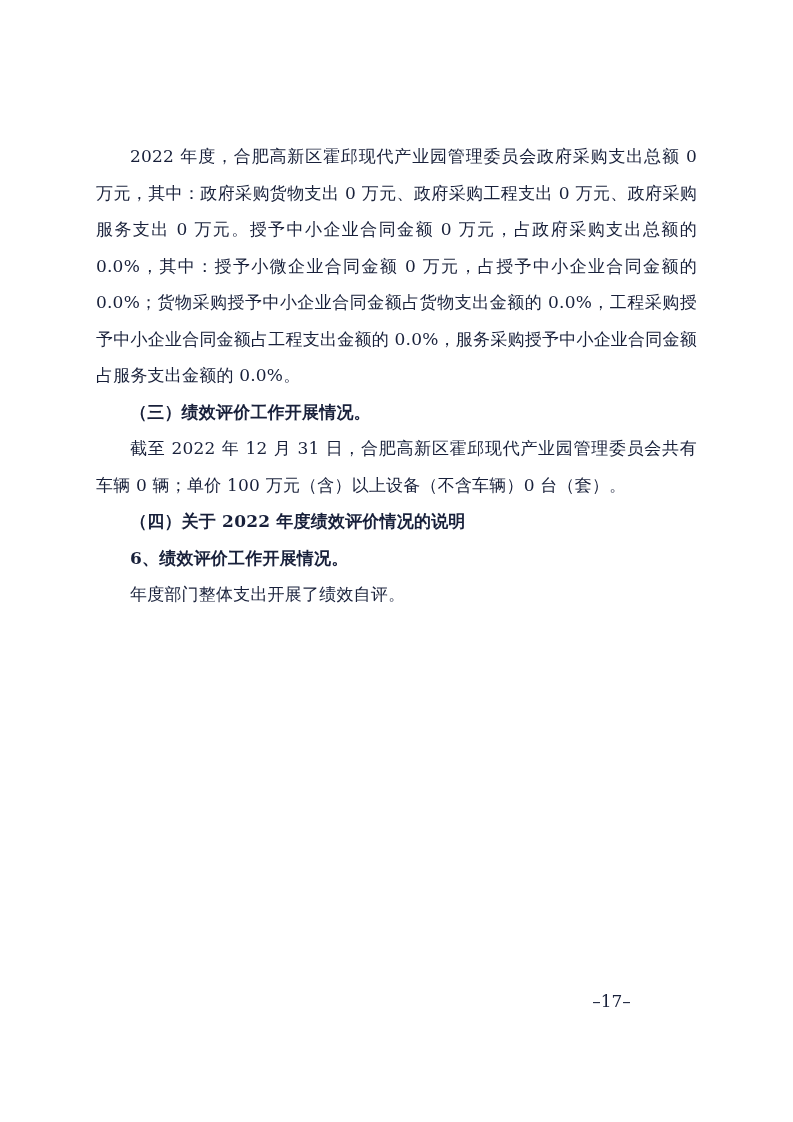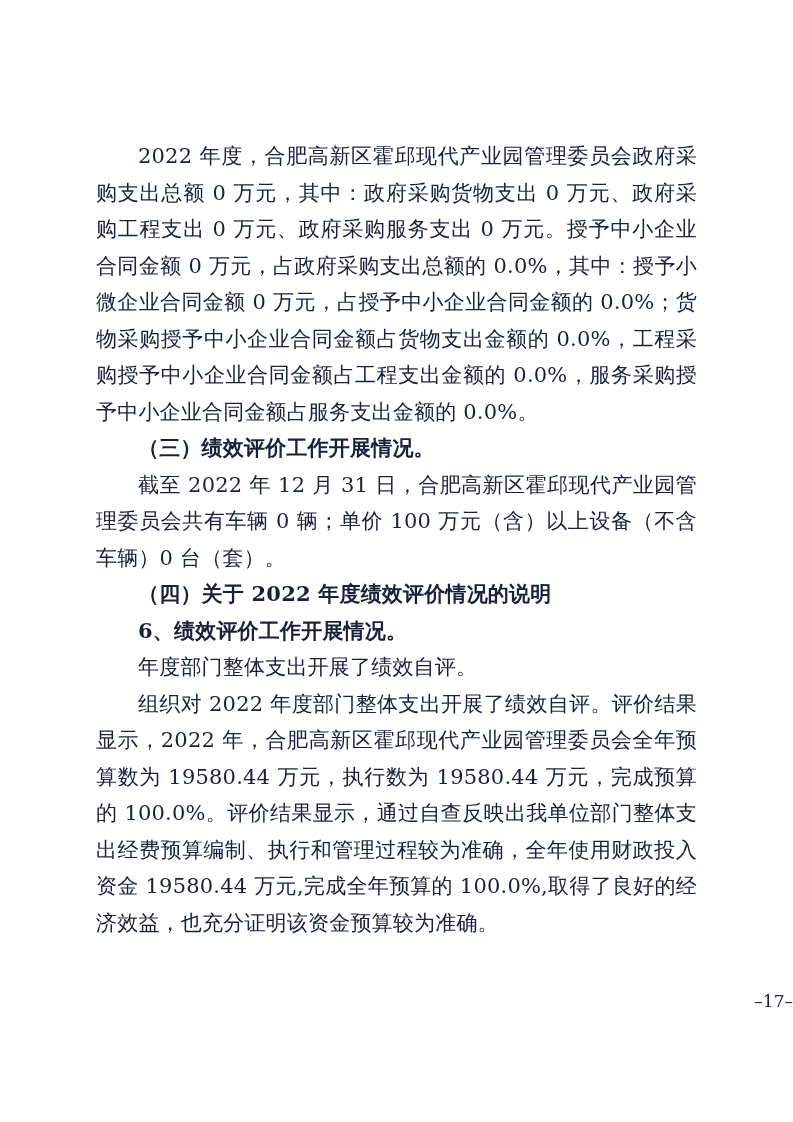--- a/index.html
+++ b/index.html
@@ -22,54 +22,53 @@
     width: 793px;
     height: 1122px;
     box-sizing: border-box;
     padding: 138px 96px 0 96px;
   }
   .doc-body {
     width: 601px;
   }
   p {
     margin: 0;
-    font-size: 21px;
+    font-size: 17px;
     line-height: 36.5px;
     text-align: justify;
     text-justify: inter-ideograph;
     color: #18203a;
     letter-spacing: 0.2px;
   }
   p.indent {
     text-indent: 2em;
   }
   p.heading {
     text-indent: 2em;
     font-weight: bold;
     font-family: "DejaVu Serif", "Liberation Serif", serif;
   }
   .page-number {
     position: absolute;
     left: 0;
     top: 991px;
     width: 793px;
-    text-align: right;
+    text-align: center;
     font-size: 17px;
     color: #18203a;
     padding-left: 430px;
     box-sizing: border-box;
   }
 </style>
 </head>
 <body>
 
 <div class="page">
   <div class="doc-body">
     <p class="indent">2022 年度，合肥高新区霍邱现代产业园管理委员会政府采购支出总额 0 万元，其中：政府采购货物支出 0 万元、政府采购工程支出 0 万元、政府采购服务支出 0 万元。授予中小企业合同金额 0 万元，占政府采购支出总额的 0.0%，其中：授予小微企业合同金额 0 万元，占授予中小企业合同金额的 0.0%；货物采购授予中小企业合同金额占货物支出金额的 0.0%，工程采购授予中小企业合同金额占工程支出金额的 0.0%，服务采购授予中小企业合同金额占服务支出金额的 0.0%。</p>
     <p class="heading">（三）绩效评价工作开展情况。</p>
     <p class="indent">截至 2022 年 12 月 31 日，合肥高新区霍邱现代产业园管理委员会共有车辆 0 辆；单价 100 万元（含）以上设备（不含车辆）0 台（套）。</p>
     <p class="heading">（四）关于 2022 年度绩效评价情况的说明</p>
     <p class="heading">6、绩效评价工作开展情况。</p>
     <p class="indent">年度部门整体支出开展了绩效自评。</p>
-    <p class="indent">组织对 2022 年度部门整体支出开展了绩效自评。评价结果显示，2022 年，合肥高新区霍邱现代产业园管理委员会全年预算数为 19580.44 万元，执行数为 19580.44 万元，完成预算的 100.0%。评价结果显示，通过自查反映出我单位部门整体支出经费预算编制、执行和管理过程较为准确，全年使用财政投入资金 19580.44 万元,完成全年预算的 100.0%,取得了良好的经济效益，也充分证明该资金预算较为准确。</p>
   </div>
   <div class="page-number">–17–</div>
 </div>
 
 </body></html>

